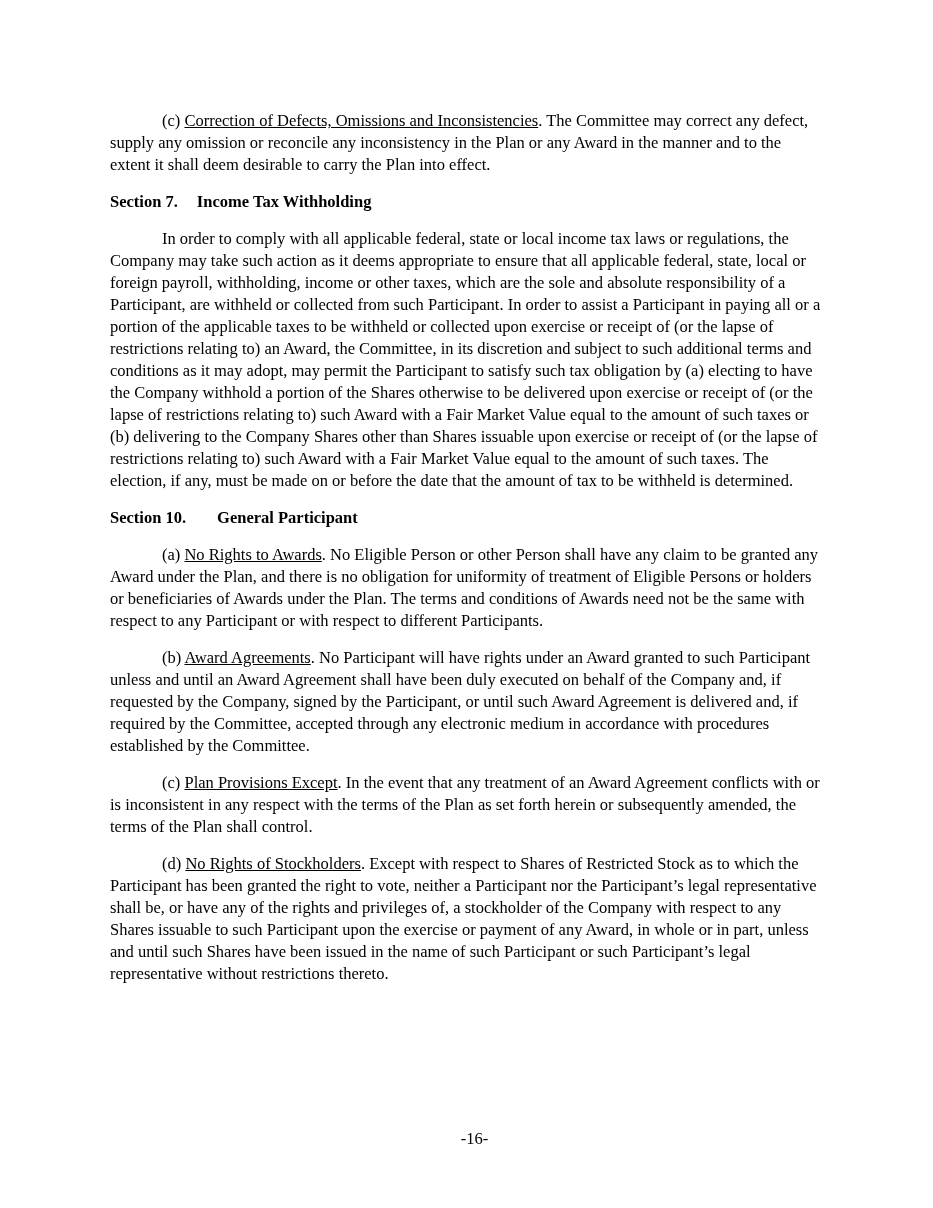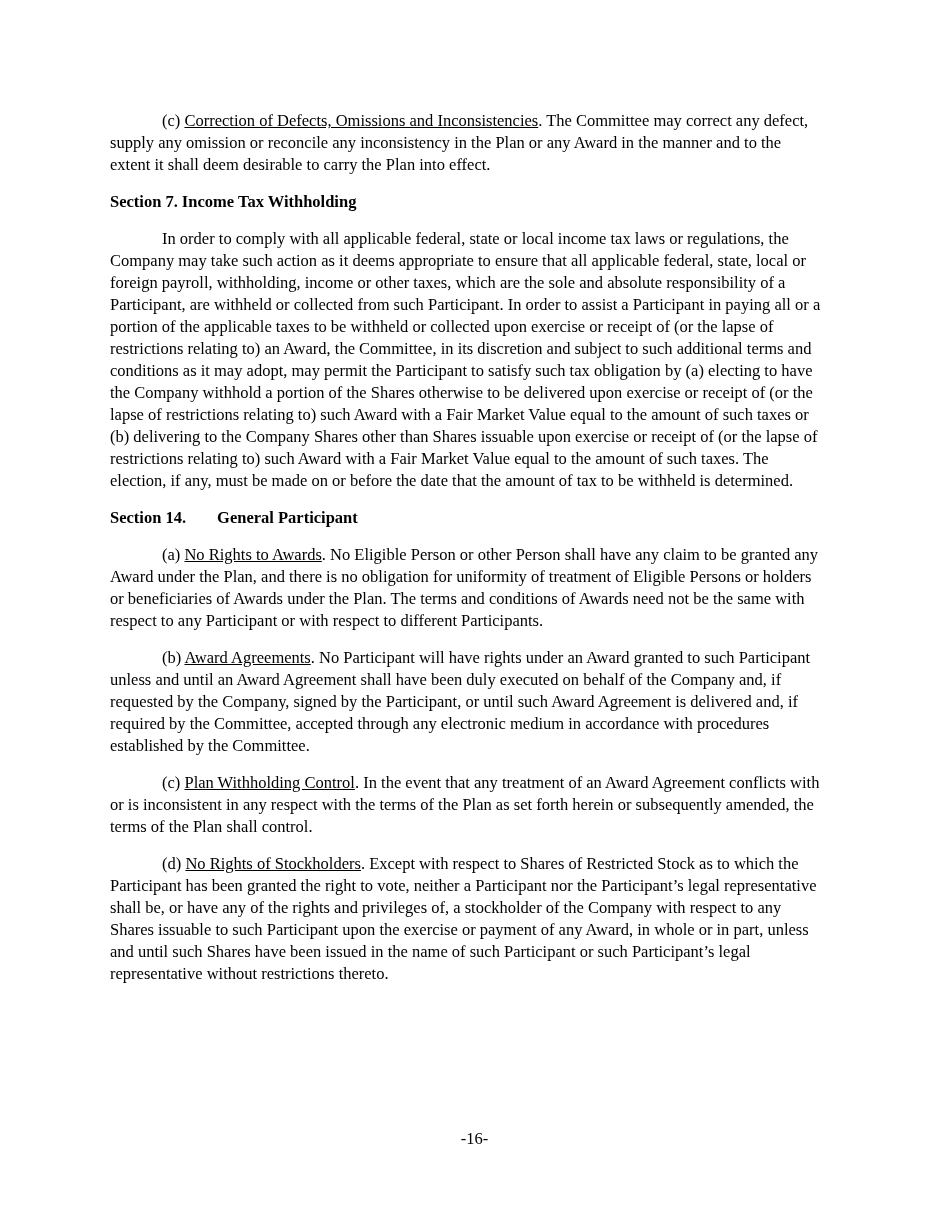--- a/index.html
+++ b/index.html
@@ -26,21 +26,21 @@
   .para {
     text-indent: 52px;
     margin: 0 0 15px 0;
     text-align: left;
   }
   .heading {
     font-weight: 700;
     margin: 0 0 15px 0;
     white-space: nowrap;
   }
-  .gap-s9 { margin-left: 4px; }
+  .gap-s9 { margin-left: 19px; }
   .gap-s10 { margin-left: 31px; }
   .u { text-decoration: underline; }
   .footer {
     position: absolute;
     top: 1128px;
     left: 8px;
     width: 100%;
     text-align: center;
   }
 </style>
@@ -49,27 +49,27 @@
 
 <div class="page">
   <div class="content">
 
     <p class="para"><span>(c) </span><span class="u">Correction of Defects, Omissions and Inconsistencies</span><span>. The Committee may correct any defect, supply any omission or reconcile any inconsistency in the Plan or any Award in the manner and to the extent it shall deem desirable to carry the Plan into effect.</span></p>
 
     <p class="heading"><span>Section 7.</span><span class="gap-s9">Income Tax Withholding</span></p>
 
     <p class="para">In order to comply with all applicable federal, state or local income tax laws or regulations, the Company may take such action as it deems appropriate to ensure that all applicable federal, state, local or foreign payroll, withholding, income or other taxes, which are the sole and absolute responsibility of a Participant, are withheld or collected from such Participant. In order to assist a Participant in paying all or a portion of the applicable taxes to be withheld or collected upon exercise or receipt of (or the lapse of restrictions relating to) an Award, the Committee, in its discretion and subject to such additional terms and conditions as it may adopt, may permit the Participant to satisfy such tax obligation by (a) electing to have the Company withhold a portion of the Shares otherwise to be delivered upon exercise or receipt of (or the lapse of restrictions relating to) such Award with a Fair Market Value equal to the amount of such taxes or (b) delivering to the Company Shares other than Shares issuable upon exercise or receipt of (or the lapse of restrictions relating to) such Award with a Fair Market Value equal to the amount of such taxes. The election, if any, must be made on or before the date that the amount of tax to be withheld is determined.</p>
 
-    <p class="heading"><span>Section 14.</span><span class="gap-s10">General Participant</span></p>
+    <p class="heading"><span>Section 10.</span><span class="gap-s10">General Participant</span></p>
 
     <p class="para"><span>(a) </span><span class="u">No Rights to Awards</span><span>. No Eligible Person or other Person shall have any claim to be granted any Award under the Plan, and there is no obligation for uniformity of treatment of Eligible Persons or holders or beneficiaries of Awards under the Plan. The terms and conditions of Awards need not be the same with respect to any Participant or with respect to different Participants.</span></p>
 
     <p class="para"><span>(b) </span><span class="u">Award Agreements</span><span>. No Participant will have rights under an Award granted to such Participant unless and until an Award Agreement shall have been duly executed on behalf of the Company and, if requested by the Company, signed by the Participant, or until such Award Agreement is delivered and, if required by the Committee, accepted through any electronic medium in accordance with procedures established by the Committee.</span></p>
 
-    <p class="para"><span>(c) </span><span class="u">Plan Withholding Control</span><span>. In the event that any treatment of an Award Agreement conflicts with or is inconsistent in any respect with the terms of the Plan as set forth herein or subsequently amended, the terms of the Plan shall control.</span></p>
+    <p class="para"><span>(c) </span><span class="u">Plan Provisions Except</span><span>. In the event that any treatment of an Award Agreement conflicts with or is inconsistent in any respect with the terms of the Plan as set forth herein or subsequently amended, the terms of the Plan shall control.</span></p>
 
     <p class="para"><span>(d) </span><span class="u">No Rights of Stockholders</span><span>. Except with respect to Shares of Restricted Stock as to which the Participant has been granted the right to vote, neither a Participant nor the Participant’s legal representative shall be, or have any of the rights and privileges of, a stockholder of the Company with respect to any Shares issuable to such Participant upon the exercise or payment of any Award, in whole or in part, unless and until such Shares have been issued in the name of such Participant or such Participant’s legal representative without restrictions thereto.</span></p>
 
 
   </div>
 
   <div class="footer"><span>-16-</span></div>
 </div>
 
 </body></html>

